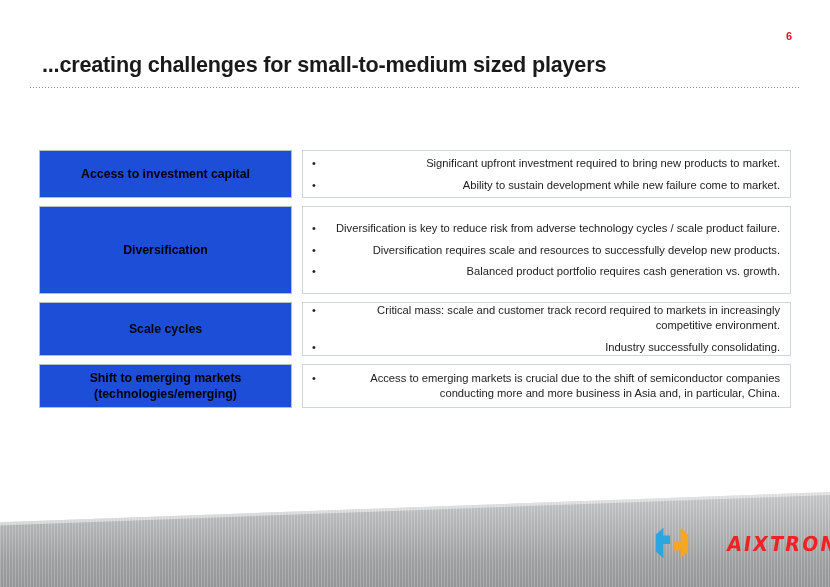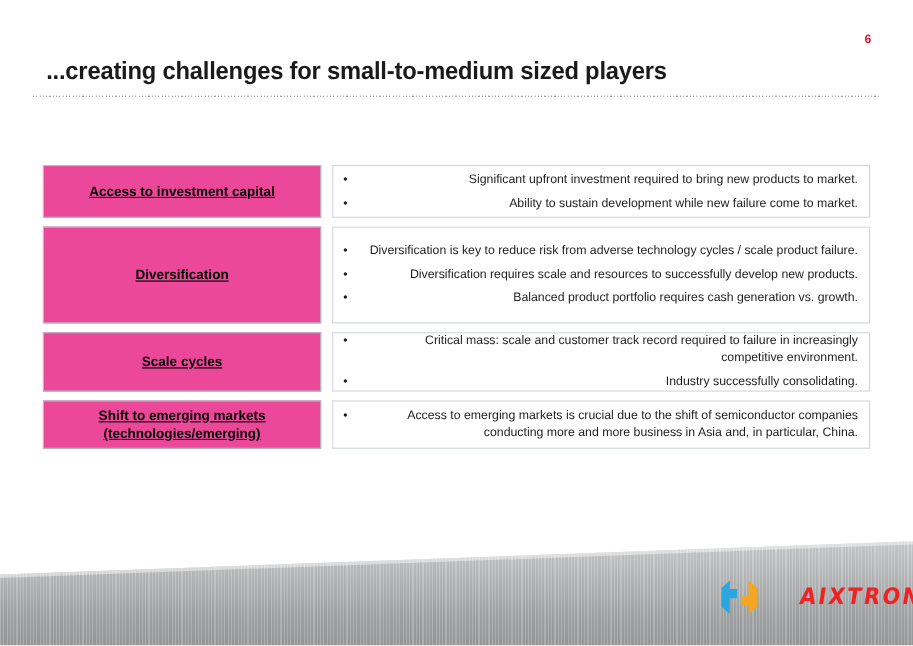--- a/index.html
+++ b/index.html
@@ -77,29 +77,28 @@
     width: 100%;
     margin-bottom: 8px;
     display: flex;
     align-items: stretch;
   }
   .row:last-child { margin-bottom: 8px; }
 
   .label-cell {
     width: 253px;
     flex: 0 0 253px;
-    background: #ec4899;
+    background: #1d4ed8;
     border: 1px solid #b3bfc6;
     box-sizing: border-box;
     display: flex;
     align-items: center;
     justify-content: center;
     text-align: center;
     padding: 4px 8px;
-    text-decoration: underline;
   }
 
   .label-cell .label-text {
     font-size: 12.3px;
     font-weight: bold;
     color: #000000;
     line-height: 1.32;
   }
 
   .spacer-cell {
@@ -264,21 +263,21 @@
     </div>
 
     <div class="row row-h3">
       <div class="label-cell">
         <span class="label-text">Scale cycles</span>
       </div>
       <div class="spacer-cell"></div>
       <div class="bullets-cell">
         <div class="bullet-line">
           <span class="bullet-mark">•</span>
-          <span class="bullet-text">Critical mass: scale and customer track record required to failure in increasingly competitive environment.</span>
+          <span class="bullet-text">Critical mass: scale and customer track record required to markets in increasingly competitive environment.</span>
         </div>
         <div class="bullet-line">
           <span class="bullet-mark">•</span>
           <span class="bullet-text">Industry successfully consolidating.</span>
         </div>
       </div>
     </div>
 
     <div class="row row-h4">
       <div class="label-cell">

